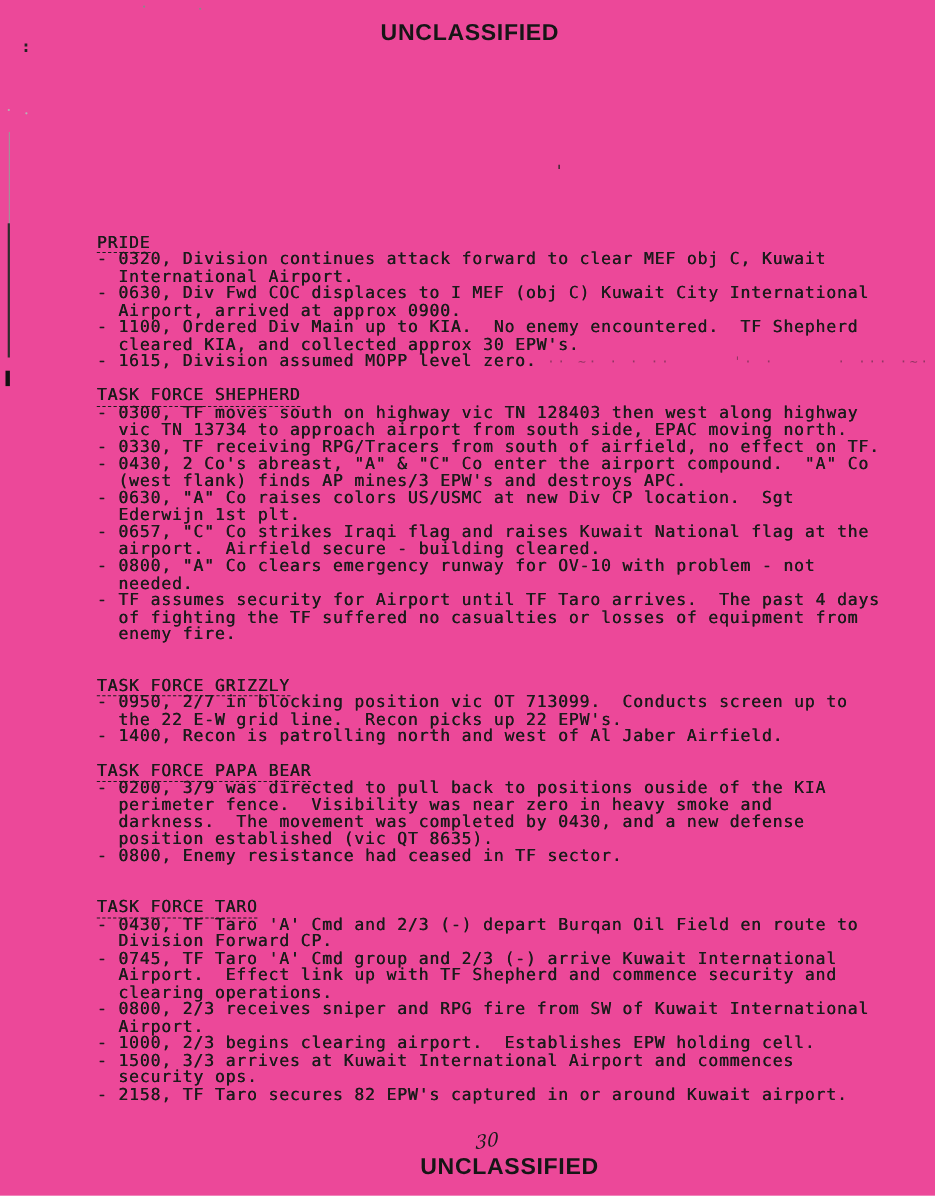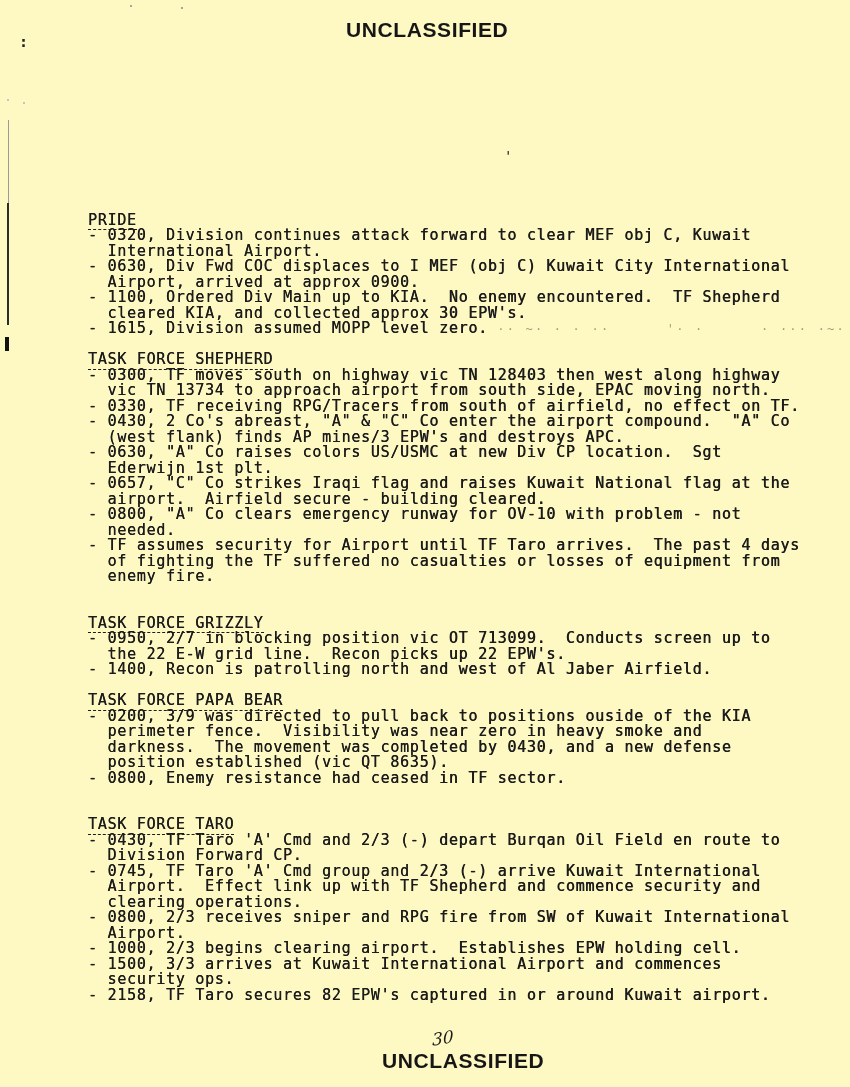--- a/index.html
+++ b/index.html
@@ -10,21 +10,21 @@
     width: 850px;
     height: 1087px;
     position: relative;
     background: #fdfdfd;
     overflow: hidden;
     font-family: "DejaVu Sans Mono", monospace;
   }
   .scan-page {
     position: absolute;
     inset: 0;
-    background: #fef9c3;
+    background: #ec4899;
     text-decoration: underline;
   }
   .classification {
     position: absolute;
     font-family: "Liberation Sans", sans-serif;
     font-weight: bold;
     font-size: 21px;
     letter-spacing: 0.6px;
     color: #161616;
   }

